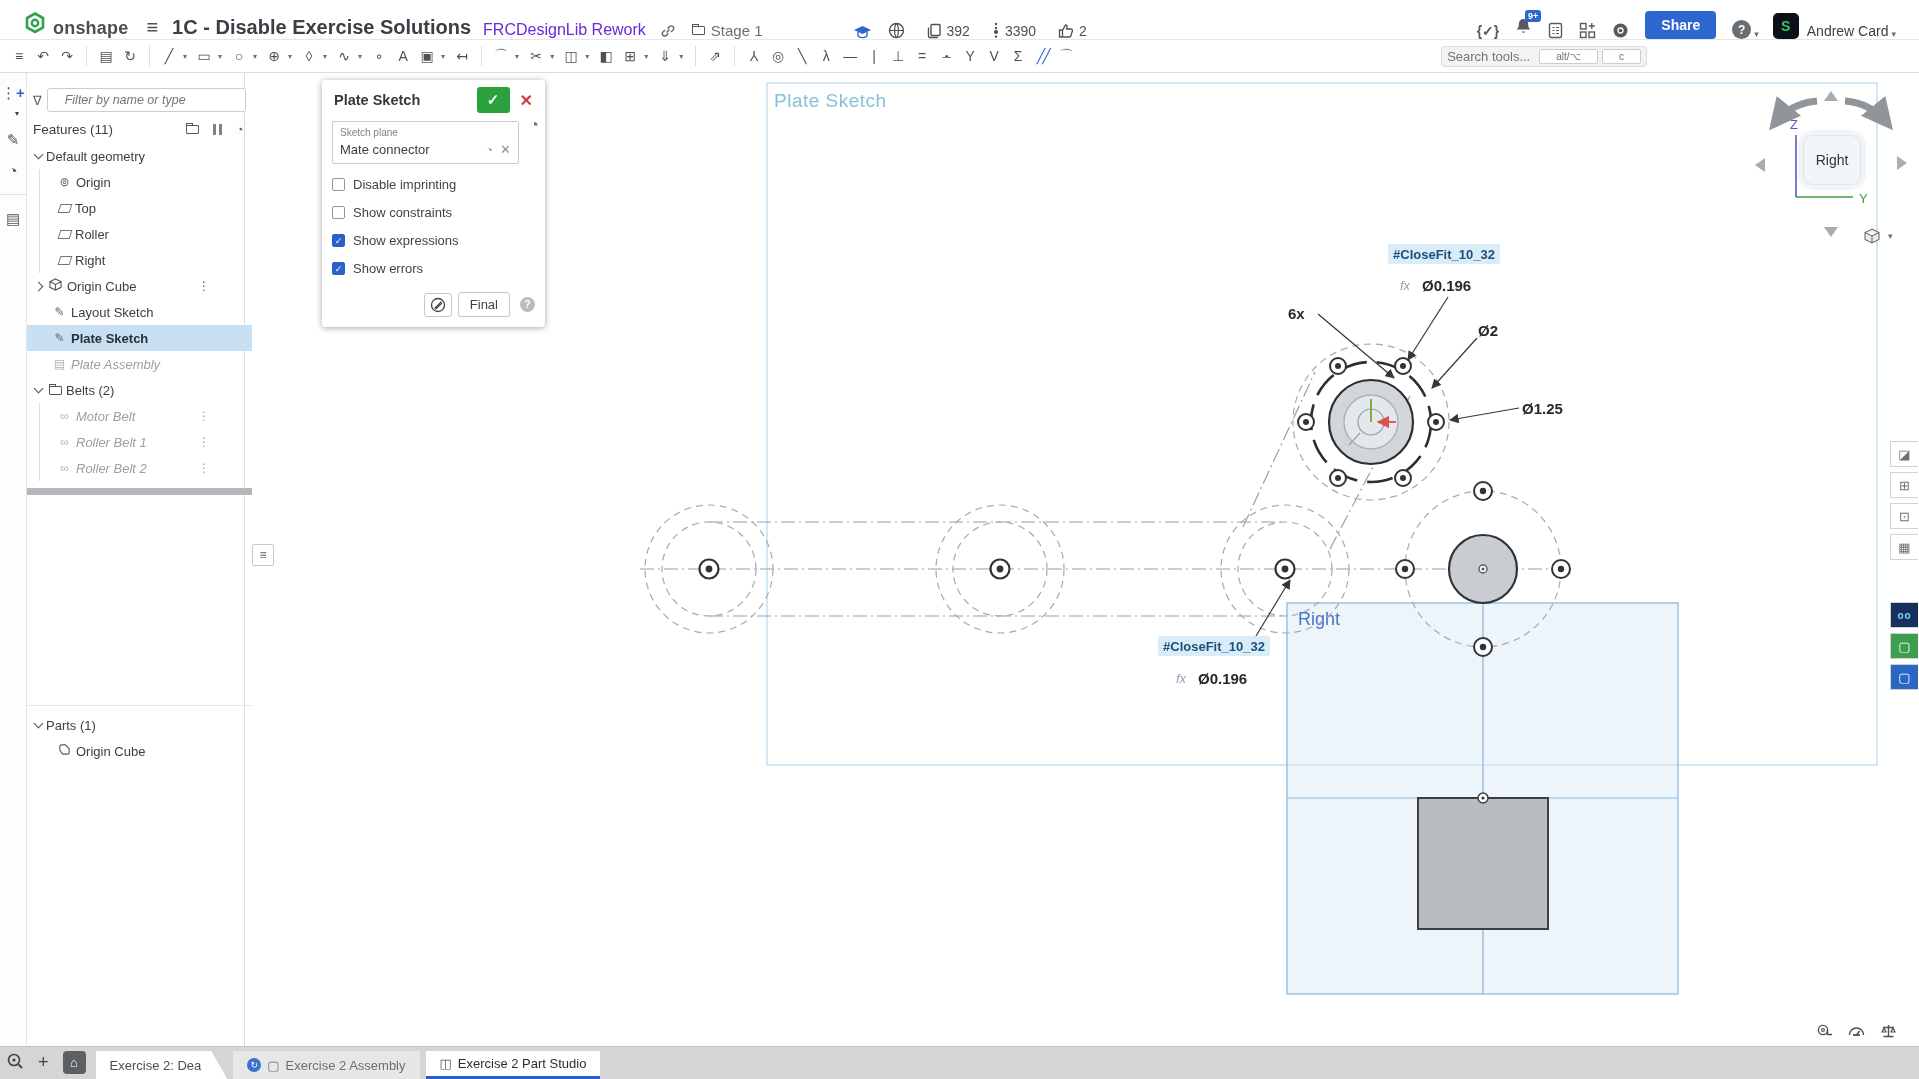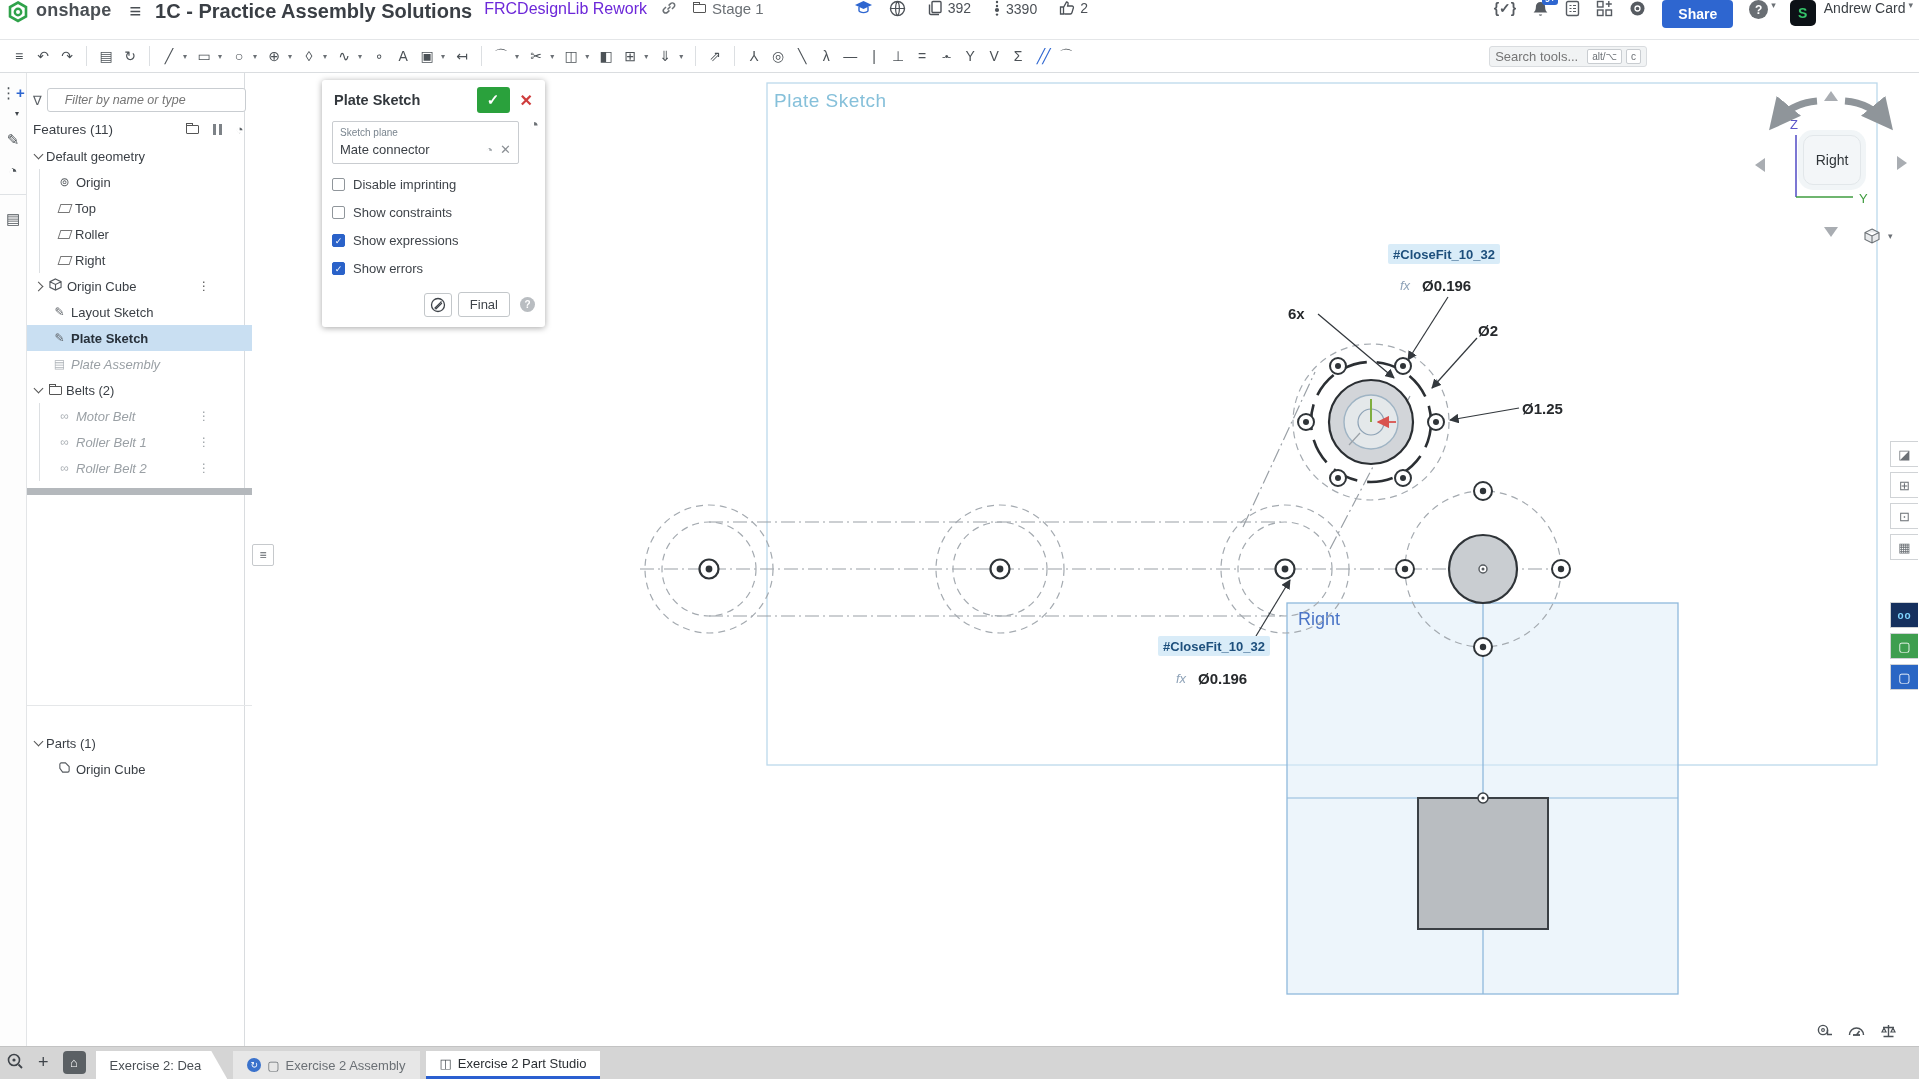--- a/index.html
+++ b/index.html
@@ -1,20 +1,20 @@
 <!DOCTYPE html>
 <html><head>
 <meta charset="utf-8">
 <style>
   *{margin:0;padding:0;box-sizing:border-box}
   html,body{width:1919px;height:1079px;overflow:hidden}
   body{font-family:"Liberation Sans",sans-serif;background:#fff;position:relative;color:#3c4146}
 
   
-  #topbar{position:absolute;left:0;top:0;width:1919px;height:40px;background:#fff;border-bottom:1px solid #e4e6e8;display:flex;align-items:flex-start;z-index:10;padding:0 6px}
+  #topbar{position:absolute;left:0;top:0;width:1919px;height:40px;background:#fff;border-bottom:1px solid #e4e6e8;display:flex;align-items:flex-end;z-index:10;padding:0 23px}
   .logo-word{font-size:18px;font-weight:600;color:#4a4f54;margin-left:6px;letter-spacing:.2px}
   .menu-ic{font-size:20px;color:#4a4f54;margin:0 14px 0 18px;cursor:pointer}
   .doc-title{font-size:20px;font-weight:700;color:#3a3f45;white-space:nowrap}
   .doc-sub{font-size:16px;color:#6d28d9;margin-left:12px;white-space:nowrap}
   .tb-grey{color:#70767c;font-size:14px}
   .stat{display:flex;align-items:center;gap:5px;margin-left:22px;font-size:14px;color:#4c5157}
   .share-btn{background:#2e66d0;color:#fff;font-size:14px;font-weight:600;border:none;border-radius:4px;padding:6px 16px;margin-left:16px;cursor:pointer}
   .help-circ{width:19px;height:19px;border-radius:50%;background:#696e73;color:#fff;font-size:12px;font-weight:700;display:flex;align-items:center;justify-content:center;margin-left:16px}
   .caret{font-size:9px;color:#6b7075;margin-left:3px}
   .avatar{width:26px;height:26px;border-radius:5px;background:#0c1116;color:#35c46a;font-weight:700;font-size:14px;display:flex;align-items:center;justify-content:center;margin-left:14px}
@@ -25,21 +25,21 @@
 
   
   #toolbar{position:absolute;left:0;top:40px;width:1919px;height:33px;background:#fff;border-bottom:1px solid #dadde0;display:flex;align-items:center;z-index:10;padding:0 8px;gap:2px}
   .t-ic{min-width:22px;height:24px;display:flex;align-items:center;justify-content:center;font-size:14px;color:#4c5257;cursor:pointer;white-space:nowrap}
   .t-car{font-size:8px;color:#6b7075;margin:0 4px 0 1px;cursor:pointer}
   .tdiv{width:1px;height:20px;background:#dcdfe2;margin:0 6px}
   .rot180{transform:rotate(180deg)}
   .blue-ic{color:#2e66d0 !important}
   .search-tools{margin-left:auto;margin-right:264px;background:#f1f3f4;border:1px solid #d9dcdf;border-radius:3px;display:flex;align-items:center;padding:2px 5px;gap:4px}
   .search-tools input{border:none;background:transparent;outline:none;font-size:13px;color:#5c6166;width:88px;font-family:"Liberation Sans",sans-serif}
-  .kbd{background:#fff;border:1px solid #c9cdd1;border-radius:2px;font-size:10px;color:#6b7075;padding:1px 4px}
+  .kbd{background:#fff;border:1px solid #c9cdd1;border-radius:2px;font-size:10px;color:#6b7075;padding:1px 16px}
 
   
   #leftpanel{position:absolute;left:0;top:73px;width:245px;bottom:33px;background:#fff;border-right:1px solid #d9dcdf;z-index:5;display:flex}
   #lstrip{width:39px;border-right:1px solid #e3e5e7;background:#fdfdfd;display:flex;flex-direction:column;align-items:center;padding-top:12px;gap:16px}
   .ls-ic{font-size:15px;color:#4c5257;cursor:pointer;line-height:1}
   .ls-div{width:26px;height:1px;background:#dfe2e5}
   .bubble{width:15px;height:12px;background:#3f444a;border-radius:3px;position:relative}
   .bubble:after{content:"";position:absolute;left:2px;bottom:-4px;border:4px solid transparent;border-top-color:#3f444a;border-left-width:2px;border-right-width:2px}
   #ltree{flex:1;position:relative;font-size:13px}
   .filter-row{display:flex;align-items:center;margin:15px 6px 0 6px;gap:5px}
@@ -63,21 +63,21 @@
   .ind1{padding-left:30px}
   .ind1b{padding-left:24px}
   .noch{padding-left:25px}
   .ti{width:15px;text-align:center;color:#5c6166;font-size:12px;flex:none;margin-left:6px}
   .trow.dim .ti{color:#aeb3b8}
   .plane-ic{width:12px;height:9px;border:1.3px solid #777;transform:skewX(-18deg);flex:none;margin-left:8px}
   .folder-ic{width:13px;height:9px;border:1.3px solid #555;border-radius:1px;position:relative;flex:none;margin-left:7px}
   .folder-ic:before{content:"";position:absolute;top:-3px;left:-1px;width:5px;height:2px;border:1.3px solid #555;border-bottom:none}
   .tline{position:absolute;width:1px;background:#dcdfe2;left:12px}
   .rollback{height:7px;background:#b4b8bc;margin-top:7px}
-  .parts-block{position:absolute;left:0;right:0;top:632px;border-top:1px solid #e5e7e9;padding-top:24px}
+  .parts-block{position:absolute;left:0;right:0;top:632px;border-top:1px solid #e5e7e9;padding-top:6px}
 
   
   #dialog{position:absolute;left:322px;top:80px;width:223px;background:#fff;border-radius:3px;box-shadow:0 1px 6px rgba(0,0,0,.35);z-index:30;padding-bottom:10px}
   .dlg-head{display:flex;align-items:center;padding:7px 8px 6px 12px}
   .dlg-title{font-size:14.5px;font-weight:700;color:#33383d;flex:1}
   .commit{width:33px;height:26px;background:#2aa13c;border-radius:3px;color:#fff;display:flex;align-items:center;justify-content:center;font-size:15px;font-weight:700;cursor:pointer}
   .cancel{color:#cf3d3d;font-size:16px;font-weight:700;margin:0 4px 0 10px;cursor:pointer}
   .fieldbox{border:1px solid #c9ccd0;border-radius:2px;margin:2px 26px 0 10px;padding:5px 7px 6px 7px;position:relative}
   .fieldbox .flabel{font-size:10px;color:#7a858f}
   .fieldbox .fval{font-size:13px;color:#3a3f45;margin-top:4px;display:flex;align-items:center}
@@ -301,21 +301,21 @@
 
 <div id="flyhandle">≡</div>
 
 <div id="topbar">
   <span><svg width="24" height="24" viewBox="0 0 24 24">
         <path d="M12 2.5l8 4.6v9.3l-8 4.6-8-4.6V7.1z" fill="none" stroke="#2fa24a" stroke-width="2.6"></path>
         <circle cx="12" cy="12" r="3.2" fill="none" stroke="#2fa24a" stroke-width="2.4"></circle>
       </svg></span>
   <span class="logo-word">onshape</span>
   <span class="menu-ic">≡</span>
-  <span class="doc-title">1C - Practice Assembly Solutions</span>
+  <span class="doc-title">1C - Disable Exercise Solutions</span>
   <span class="doc-sub">FRCDesignLib Rework</span>
   <span class="top-ic" style="margin-left:14px">
       <svg width="16" height="16" viewBox="0 0 16 16">
         <path d="M6.5 9.5l3-3M5 7l-2 2a2.4 2.4 0 0 0 3.4 3.4l2-2M11 9l2-2A2.4 2.4 0 0 0 9.6 3.6l-2 2" fill="none" stroke="#6b7075" stroke-width="1.5"></path>
       </svg>
     </span>
   <span class="top-ic" style="gap:6px">
     <span class="folder-ic" style="margin-left:0"></span>
     <span class="tb-grey" style="font-size:15px;color:#6b7075">Stage 1</span>
   </span>

